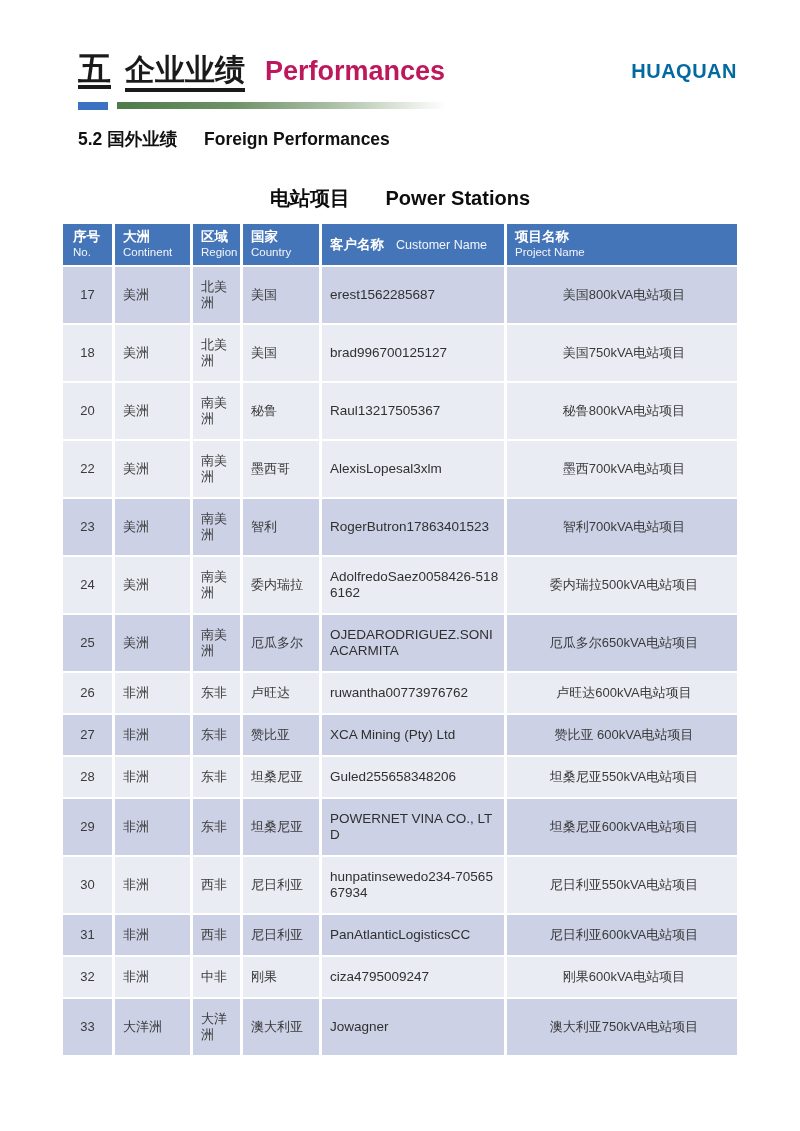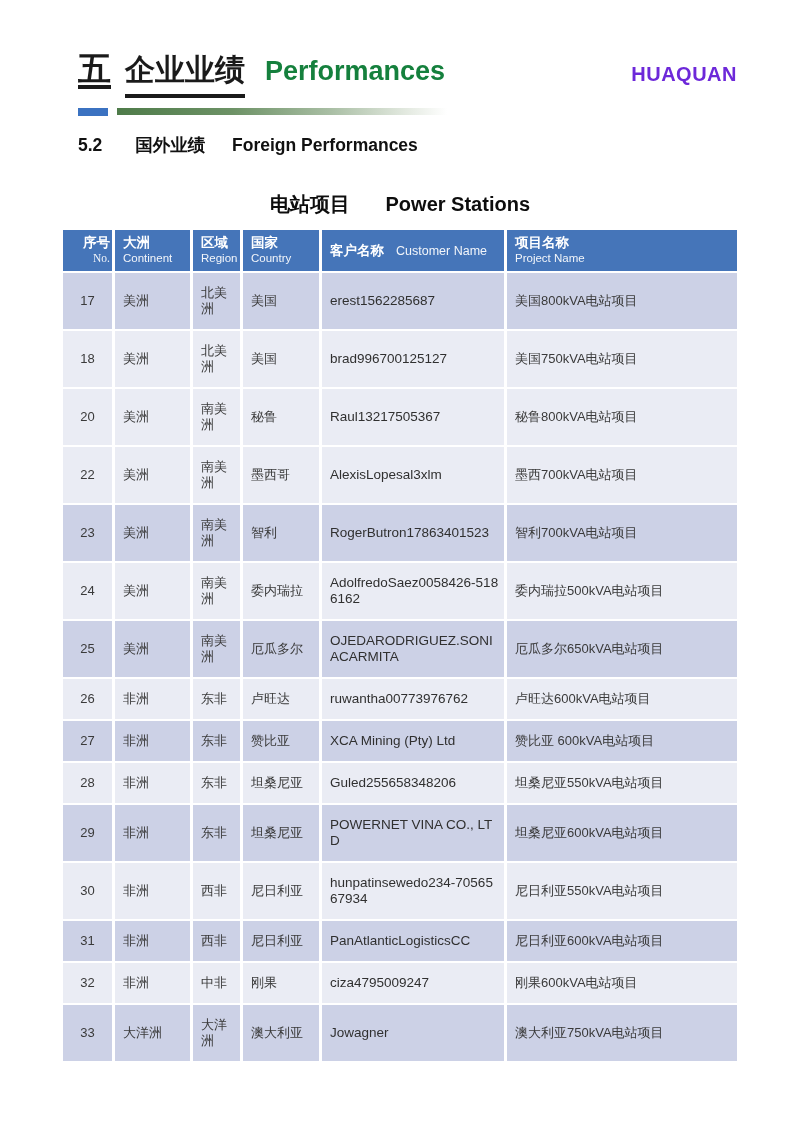--- a/index.html
+++ b/index.html
@@ -15,66 +15,66 @@
 
   
   .top-header { display: flex; justify-content: space-between; align-items: center; padding-left: 15px; }
   .title-line { display: flex; align-items: baseline; }
   .section-no {
     font-size: 33px; font-weight: bold; color: #1a1a1a;
     border-bottom: 4px solid #1a1a1a; padding-bottom: 0px; line-height: 1.0;
   }
   .title-zh {
     font-size: 30px; font-weight: bold; color: #1a1a1a; margin-left: 14px;
-    border-bottom: 4px solid #1a1a1a; padding-bottom: 8px; line-height: 1.05;
-  }
-  .title-en { font-size: 27px; font-weight: bold; color: #15803d; margin-left: 20px; letter-spacing: 0px; }
-  .logo { font-size: 20px; font-weight: 800; color: #6d28d9; letter-spacing: 0.5px; }
+    border-bottom: 4px solid #1a1a1a; padding-bottom: 2px; line-height: 1.05;
+  }
+  .title-en { font-size: 27px; font-weight: bold; color: #be185d; margin-left: 20px; letter-spacing: 0px; }
+  .logo { font-size: 20px; font-weight: 800; color: #0369a1; letter-spacing: 0.5px; }
 
   
   .bars { display: flex; align-items: center; height: 8px; margin: 10px 0 0 15px; }
   .bar-blue { width: 30px; height: 8px; background: #3b72c1; }
   .bar-green {
     width: 330px; height: 7px; margin-left: 9px;
     background: linear-gradient(to right, #4e7b49 0%, #6d9266 35%, #aabfa5 65%, #e4eae1 88%, #ffffff 100%);
   }
 
   
   .subsection { margin: 17px 0 0 15px; font-weight: bold; color: #111; font-size: 17.5px; }
-  .subsection .num { margin-right: 28px; }
+  .subsection .num { margin-right: 0; }
   .subsection .en { margin-left: 22px; margin-top: 36px; }
 
   
   .table-title { margin-top: 34px; text-align: center; font-size: 20px; font-weight: bold; color: #0d0d0d; }
   .table-title .en { margin-left: 30px; }
 
   
   table.ps { width: 674px; margin-top: 12px; border-collapse: separate; border-spacing: 0; table-layout: fixed; }
   col.c-no { width: 52px; } col.c-cont { width: 78px; } col.c-reg { width: 50px; }
   col.c-ctry { width: 79px; } col.c-cust { width: 185px; } col.c-proj { width: 230px; }
 
   thead th {
     background: #4575b9; color: #fff; font-weight: normal; text-align: left;
     vertical-align: middle; padding: 4px 6px 5px 8px;
     border-right: 3px solid #fff; border-bottom: 2px solid #fff;
     height: 41px;
   }
   thead th:last-child { border-right: none; }
-  thead th.center { text-align: right; padding-left: 2px; padding-right: 2px; font-family: Liberation Serif, serif; }
+  thead th.center { text-align: left; padding-left: 10px; padding-right: 2px; }
   th .zh { display: block; font-weight: bold; font-size: 13.5px; line-height: 17px; }
   th .en { display: block; font-size: 11.5px; line-height: 15px; color: rgba(255,255,255,0.93); }
   th.inline-head .zh, th.inline-head .en { display: inline; }
   th.inline-head .en { margin-left: 12px; font-size: 12.5px; }
 
   tbody td {
     font-size: 13px; line-height: 16px; color: #3a3a3a;
     vertical-align: middle; padding: 12px 4px 12px 8px;
     border-right: 3px solid #fff; border-bottom: 2px solid #fff;
   }
-  tbody td:last-child { border-right: none; }
+  tbody td:last-child { border-right: none; text-align: center; }
   tbody tr.dark td { background: #ccd1e6; }
   tbody tr.light td { background: #eaecf4; }
   tbody td.cell-no { text-align: center; padding-left: 2px; padding-right: 2px; }
   tbody td.cell-customer { word-break: break-all; font-size: 13.5px; color: #303030; margin-left: 37px; }
 </style>
 </head>
 <body>
 
 <div class="page">
 

